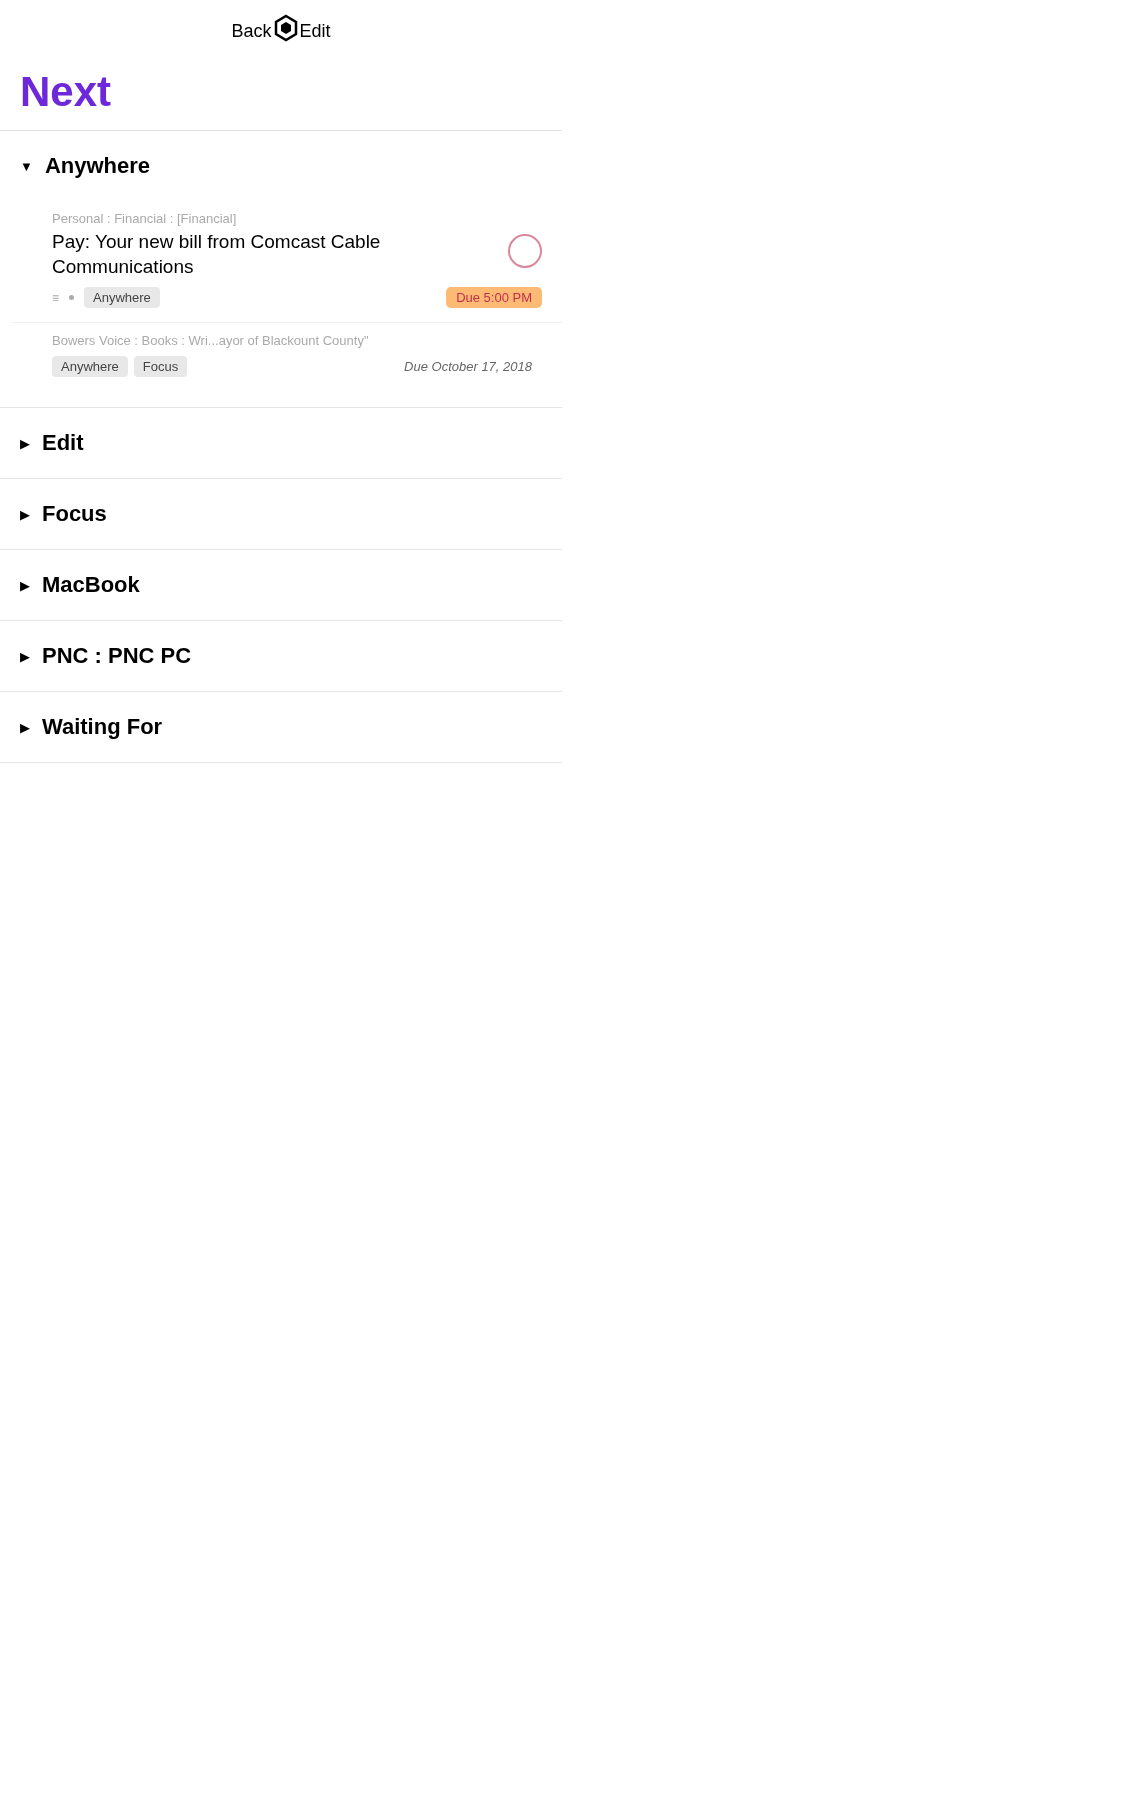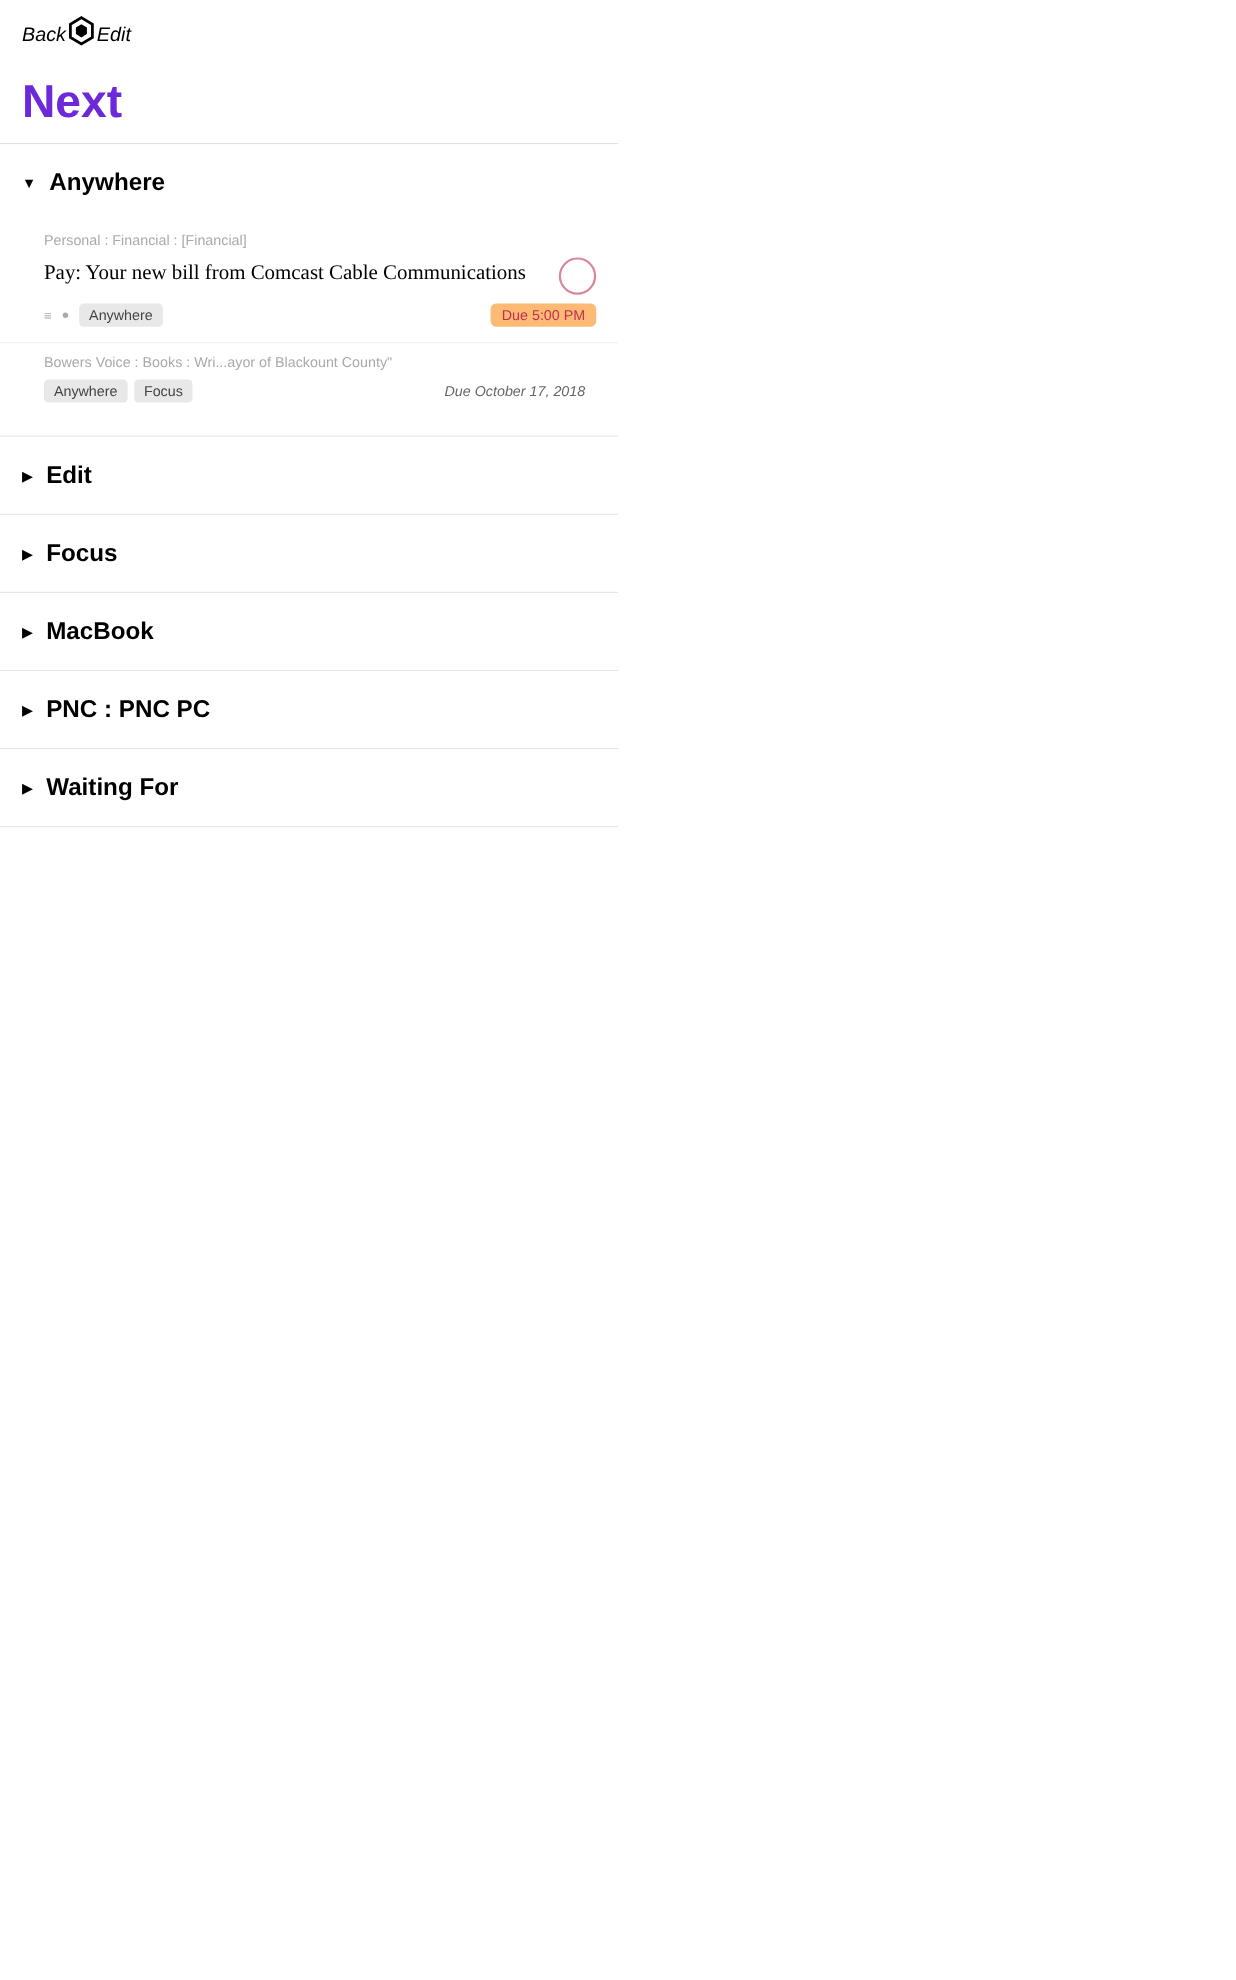--- a/index.html
+++ b/index.html
@@ -12,25 +12,24 @@
     body {
       font-family: -apple-system, BlinkMacSystemFont, 'Helvetica Neue', Arial, sans-serif;
       background: #ffffff;
       width: 562px;
       min-height: 900px;
       overflow-x: hidden;
     }
 
     .top-nav {
       display: flex;
-      justify-content: flex-start;
+      justify-content: center;
       align-items: center;
       padding: 14px 20px 10px 20px;
       border-bottom: none;
-      font-style: italic;
     }
 
     .nav-back {
       font-size: 18px;
       color: #000;
       cursor: pointer;
       font-weight: 400;
     }
 
     .nav-logo {
@@ -77,44 +76,43 @@
       color: #000;
     }
 
     .section-header-title {
       font-size: 22px;
       font-weight: 700;
       color: #000;
     }
 
     .section-content {
-      padding: 0 0 16px 0;
+      padding: 0 0 16px 12px;
     }
 
     .task-item {
       padding: 10px 20px 14px 40px;
       border-bottom: 1px solid #f0f0f0;
       position: relative;
     }
 
     .task-item:last-child {
       border-bottom: none;
     }
 
     .task-breadcrumb {
       font-size: 13px;
       color: #aaa;
       margin-bottom: 4px;
     }
 
     .task-row {
       display: flex;
-      align-items: center;
+      align-items: flex-start;
       justify-content: space-between;
-      font-family: Liberation Serif, serif;
     }
 
     .task-title {
       font-size: 19px;
       font-weight: 500;
       color: #000;
       flex: 1;
       line-height: 1.3;
       padding-right: 12px;
     }

